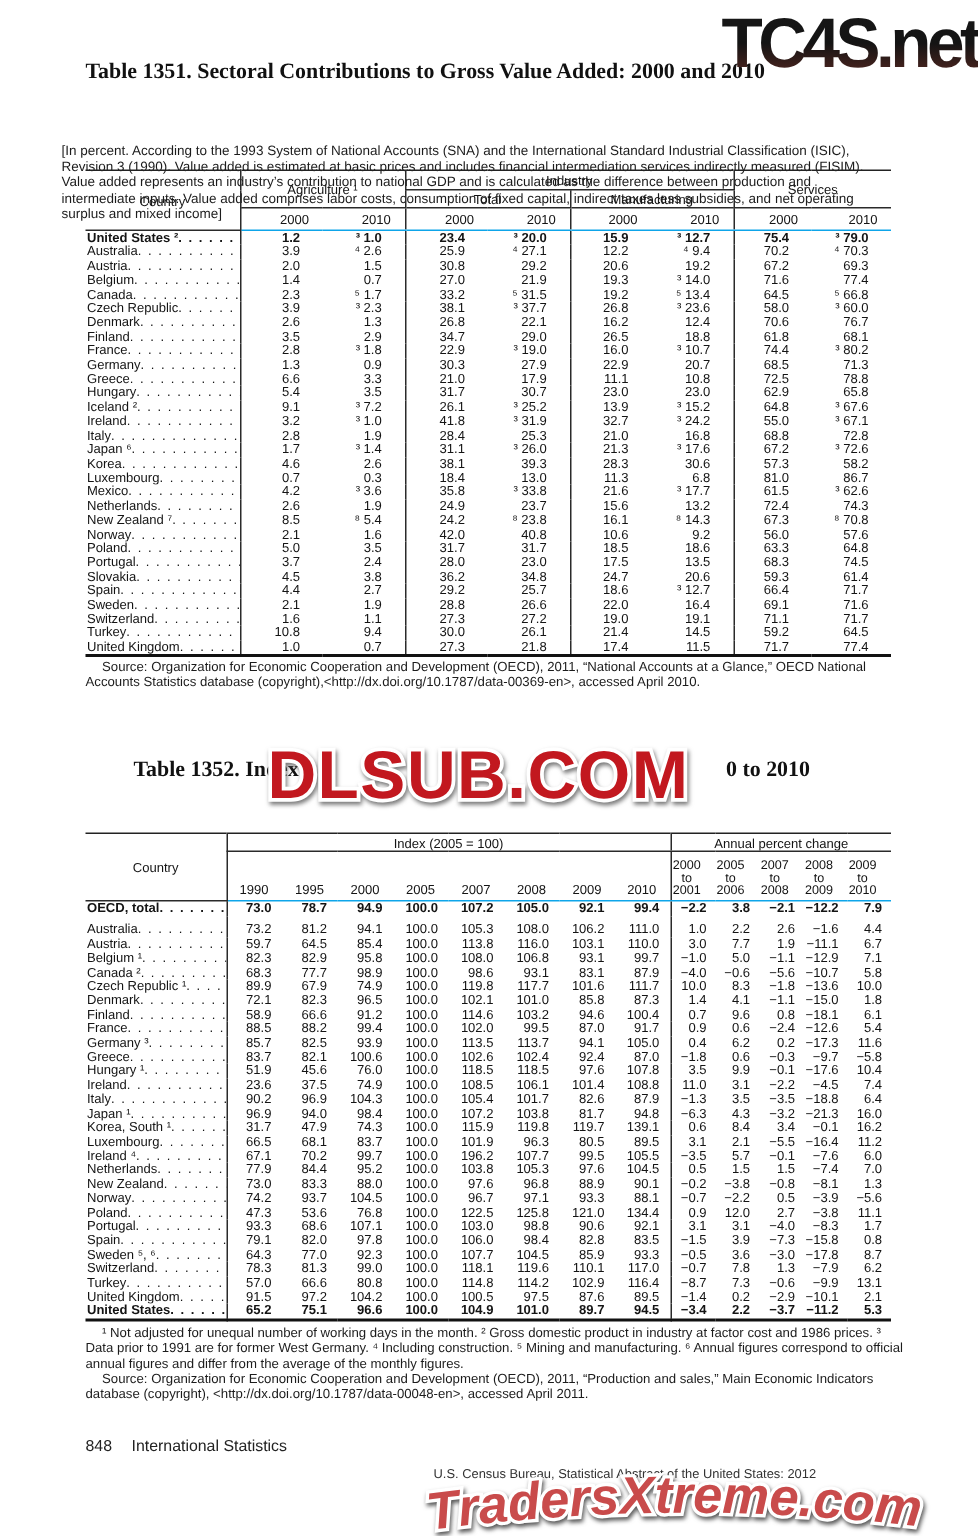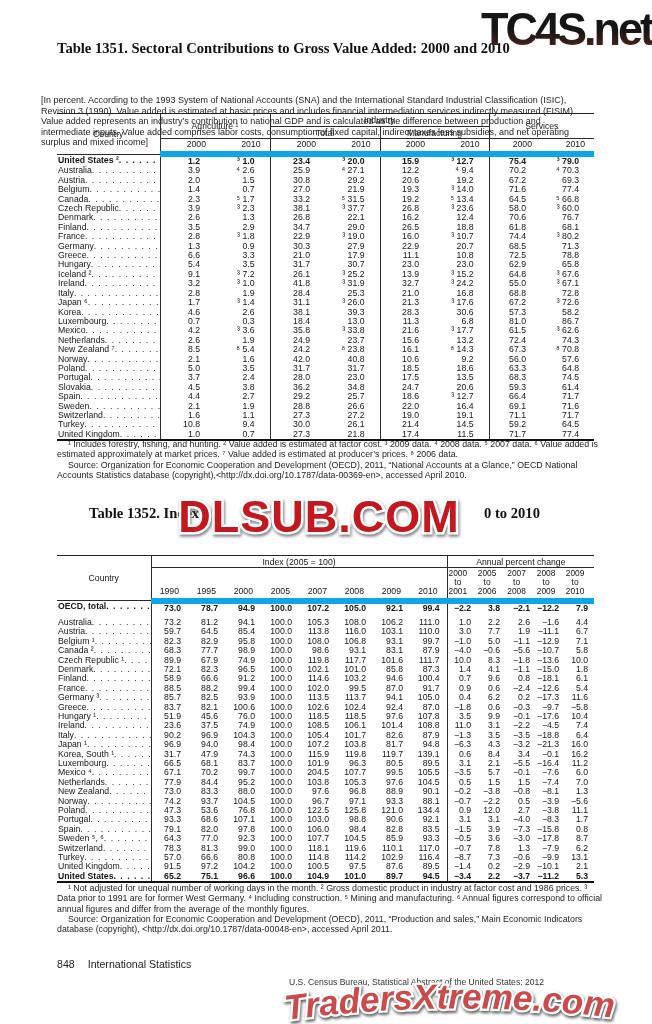--- a/index.html
+++ b/index.html
@@ -25,21 +25,21 @@
   .fn p{margin:0;font-size:8.8px;line-height:10.35px;text-indent:11px;}
 
   
   table{border-collapse:collapse;table-layout:fixed;position:absolute;left:57px;width:537px;
         border-top:1px solid #222;border-bottom:2.5px solid #111;}
   th,td{padding:0;font-size:8.7px;font-weight:normal;white-space:nowrap;overflow:hidden;color:#141414;}
   .bl{border-left:1px solid #2a2a2a;}
   .bb{border-bottom:1px solid #2a2a2a;}
   .country-h{border-right:1px solid #2a2a2a;border-bottom:1px solid #2a2a2a;
              text-align:center;vertical-align:middle;}
-  thead tr.yrrow th{border-bottom:6px solid #0ea5e9;text-align:right;padding-right:9px;vertical-align:bottom;padding-bottom:2px;}
+  thead tr.yrrow th{border-bottom:1px solid #0ea5e9;text-align:right;padding-right:9px;vertical-align:bottom;padding-bottom:2px;}
   .grp{text-align:center;vertical-align:middle;}
 
   #tbl1351{top:113px;}
   #tbl1351 thead tr:nth-child(1){height:13px;}
   #tbl1351 thead tr:nth-child(2){height:12px;}
   #tbl1351 thead tr:nth-child(3){height:15px;}
   #tbl1351 tbody td{height:9.3px;line-height:9.4px;}
   #tbl1351 td.num{text-align:right;padding-right:15px;}
 
   #tbl1352{top:555px;}
@@ -587,21 +587,20 @@
           <td class="num">21.8</td>
           <td class="num bl">17.4</td>
           <td class="num">11.5</td>
           <td class="num bl">71.7</td>
           <td class="num">77.4</td>
         </tr>
       </tbody>
   </table>
 
   <div class="fn" style="top:439px;">
-    <p>¹ Includes forestry, fishing, and hunting. ² Value added is estimated at factor cost. ³ 2009 data. ⁴ 2008 data. ⁵ 2007 data. ⁶ Value added is estimated approximately at market prices. ⁷ Value added is estimated at producer’s prices. ⁸ 2006 data.</p>
     <p>Source: Organization for Economic Cooperation and Development (OECD), 2011, “National Accounts at a Glance,” OECD National Accounts Statistics database (copyright),&lt;http://dx.doi.org/10.1787/data-00369-en&gt;, accessed April 2010.</p>
   </div>
 
   <svg class="wm-mid" width="312" height="60" viewBox="0 0 312 60">
     <text x="156" y="46" text-anchor="middle" font-family="Liberation Sans, DejaVu Sans, sans-serif" font-size="45" font-weight="bold" letter-spacing="1" fill="#c2181f" stroke="#ffffff" stroke-width="5" paint-order="stroke">DLSUB.COM</text>
   </svg>
 
   <div class="ttl" style="top:505px;margin-left:32px;">Table 1352. Index o</div>
   <div class="ttl" style="top:505px;left:484px;">0 to 2010</div>
 
@@ -1018,29 +1017,29 @@
           <td class="num">89.5</td>
           <td class="ann bl">3.1</td>
           <td class="ann">2.1</td>
           <td class="ann">−5.5</td>
           <td class="ann">−16.4</td>
           <td class="ann">11.2</td>
         </tr>
         <tr>
           <td class="country">
             <div class="crow">
-              <span class="cname">Mexico ⁴</span>
+              <span class="cname">Ireland ⁴</span>
               <span class="dots"></span>
             </div>
           </td>
           <td class="num bl">67.1</td>
           <td class="num">70.2</td>
           <td class="num">99.7</td>
           <td class="num">100.0</td>
-          <td class="num">204.5</td>
+          <td class="num">196.2</td>
           <td class="num">107.7</td>
           <td class="num">99.5</td>
           <td class="num">105.5</td>
           <td class="ann bl">−3.5</td>
           <td class="ann">5.7</td>
           <td class="ann">−0.1</td>
           <td class="ann">−7.6</td>
           <td class="ann">6.0</td>
         </tr>
         <tr>

